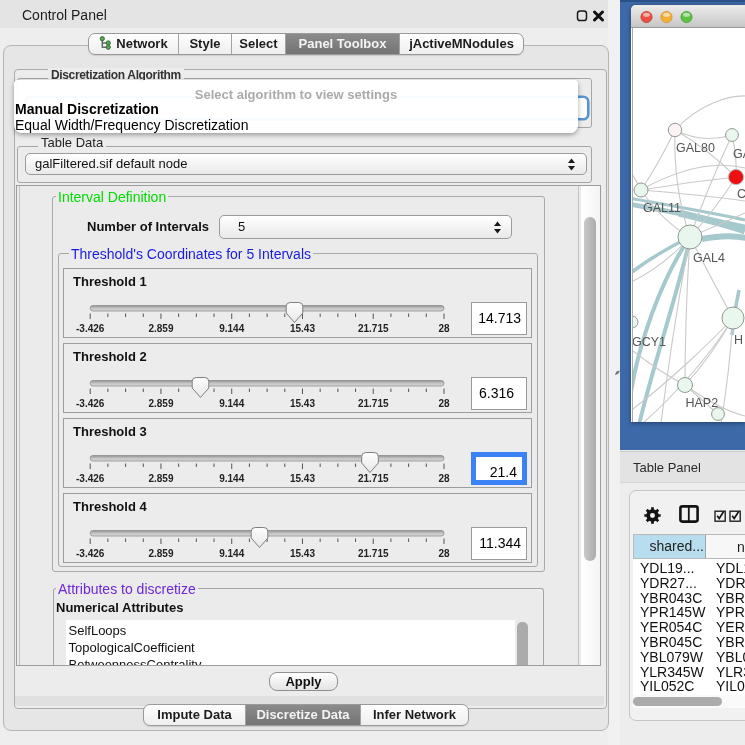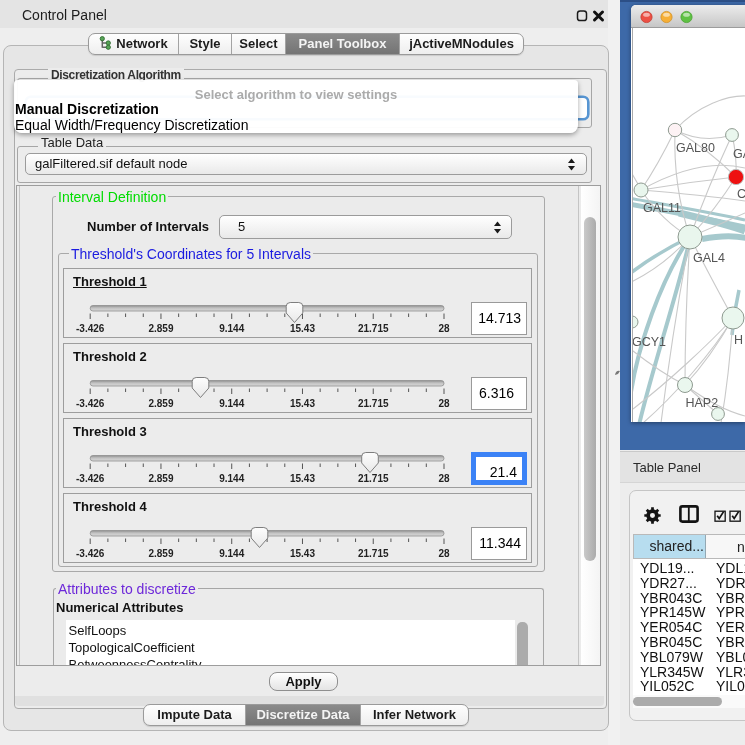--- a/index.html
+++ b/index.html
@@ -75,21 +75,21 @@
   <svg class="ar" style="right:9px;top:4.5px;" width="9" height="13" viewBox="0 0 9 13">
     <path d="M4.5 0.5 L8 5 L1 5 Z" fill="#1a1a1a"></path>
       <path d="M4.5 12.5 L8 8 L1 8 Z" fill="#1a1a1a"></path>
   </svg>
 </div>
 
 <div class="grpbrd" style="left:58px;top:253px;width:478px;height:312px;border-color:#a9a9a9;"></div>
 <div class="gtitle" style="left:69px;top:246px;color:#1b1be0;background:#ebebeb;">Threshold's Coordinates for 5 Intervals</div>
 
 <div id="sliders"><div class="abs" style="left:63px;top:267.5px;width:469px;height:70.5px;border:1px solid #9d9d9d;background:#ececec;box-sizing:border-box;">
-      <div style="position:absolute;left:9px;top:5px;font-size:13px;font-weight:bold;color:#111;text-decoration:underline;">Threshold 1</div>
+      <div style="position:absolute;left:9px;top:5px;font-size:13px;font-weight:bold;color:#111;">Threshold 1</div>
       <svg width="469" height="70" viewBox="0 0 469 70" style="position:absolute;left:0;top:0;">
         <rect x="26.2" y="36.5" width="353.8" height="5.5" rx="2.7" fill="url(#trk)" stroke="#8f8f8f" stroke-width="0.8"></rect>
         <line x1="26.2" y1="44.5" x2="26.2" y2="50" stroke="#555" stroke-width="1"></line>
         <line x1="43.89" y1="44.5" x2="43.89" y2="48" stroke="#555" stroke-width="1"></line>
         <line x1="61.58" y1="44.5" x2="61.58" y2="48" stroke="#555" stroke-width="1"></line>
         <line x1="79.27000000000001" y1="44.5" x2="79.27000000000001" y2="48" stroke="#555" stroke-width="1"></line>
         <line x1="96.96000000000001" y1="44.5" x2="96.96000000000001" y2="50" stroke="#555" stroke-width="1"></line>
         <line x1="114.65" y1="44.5" x2="114.65" y2="48" stroke="#555" stroke-width="1"></line>
         <line x1="132.34" y1="44.5" x2="132.34" y2="48" stroke="#555" stroke-width="1"></line>
         <line x1="150.03" y1="44.5" x2="150.03" y2="48" stroke="#555" stroke-width="1"></line>

